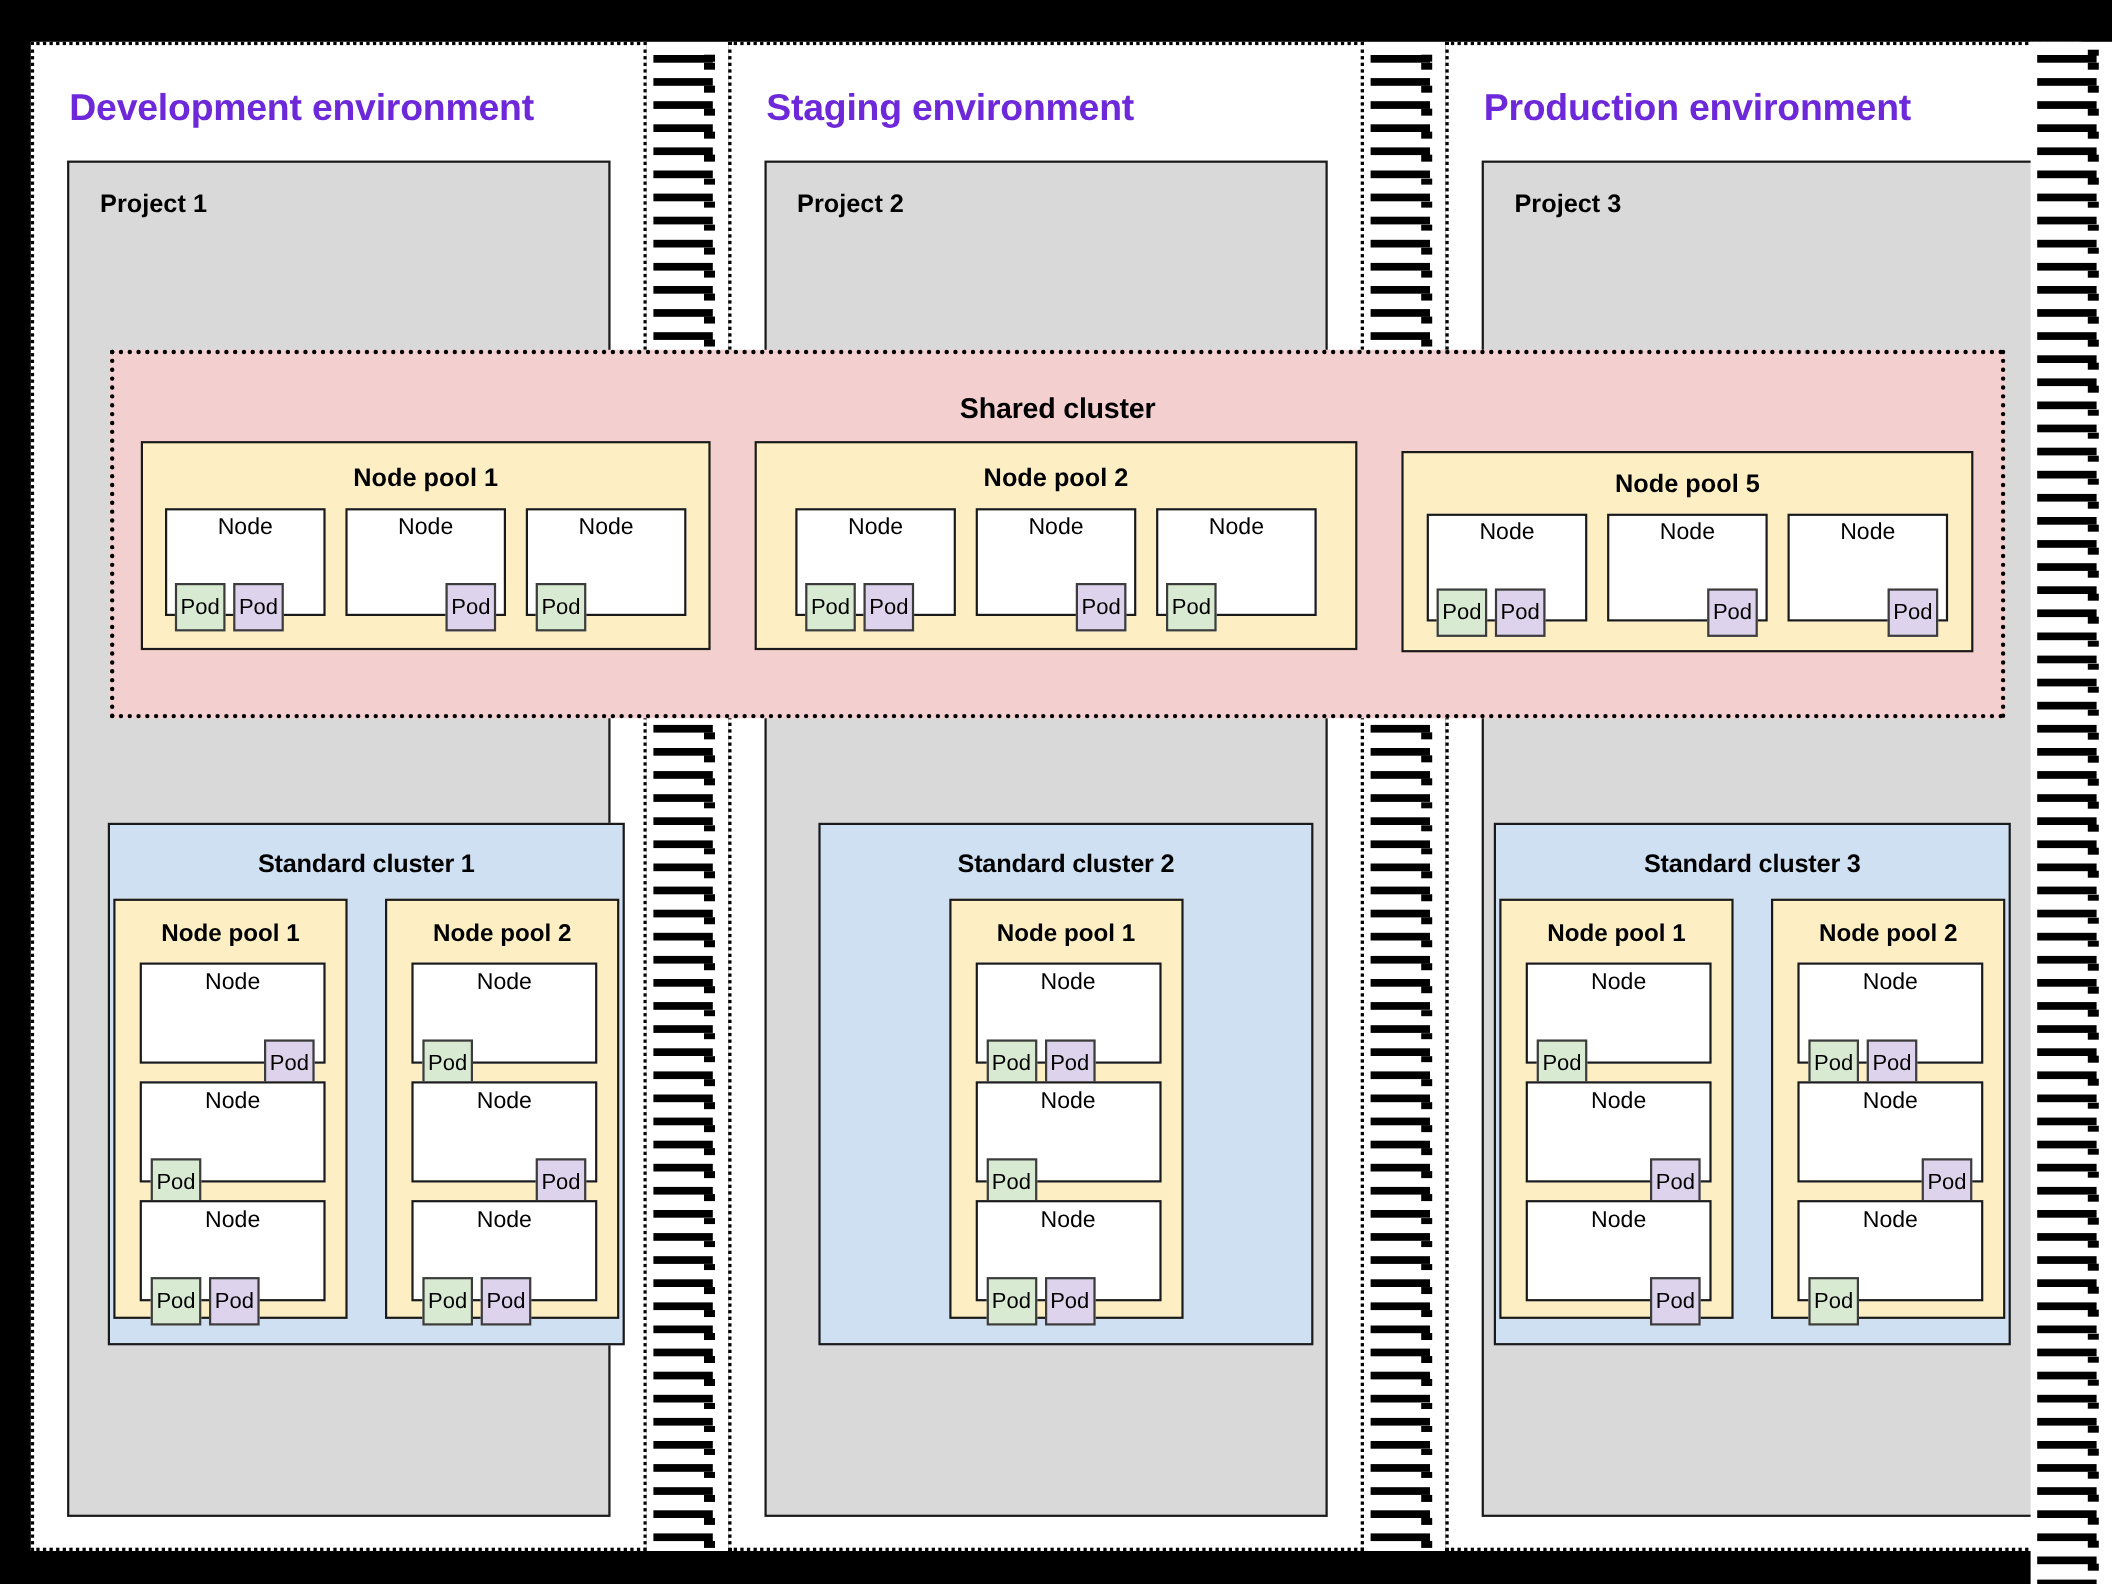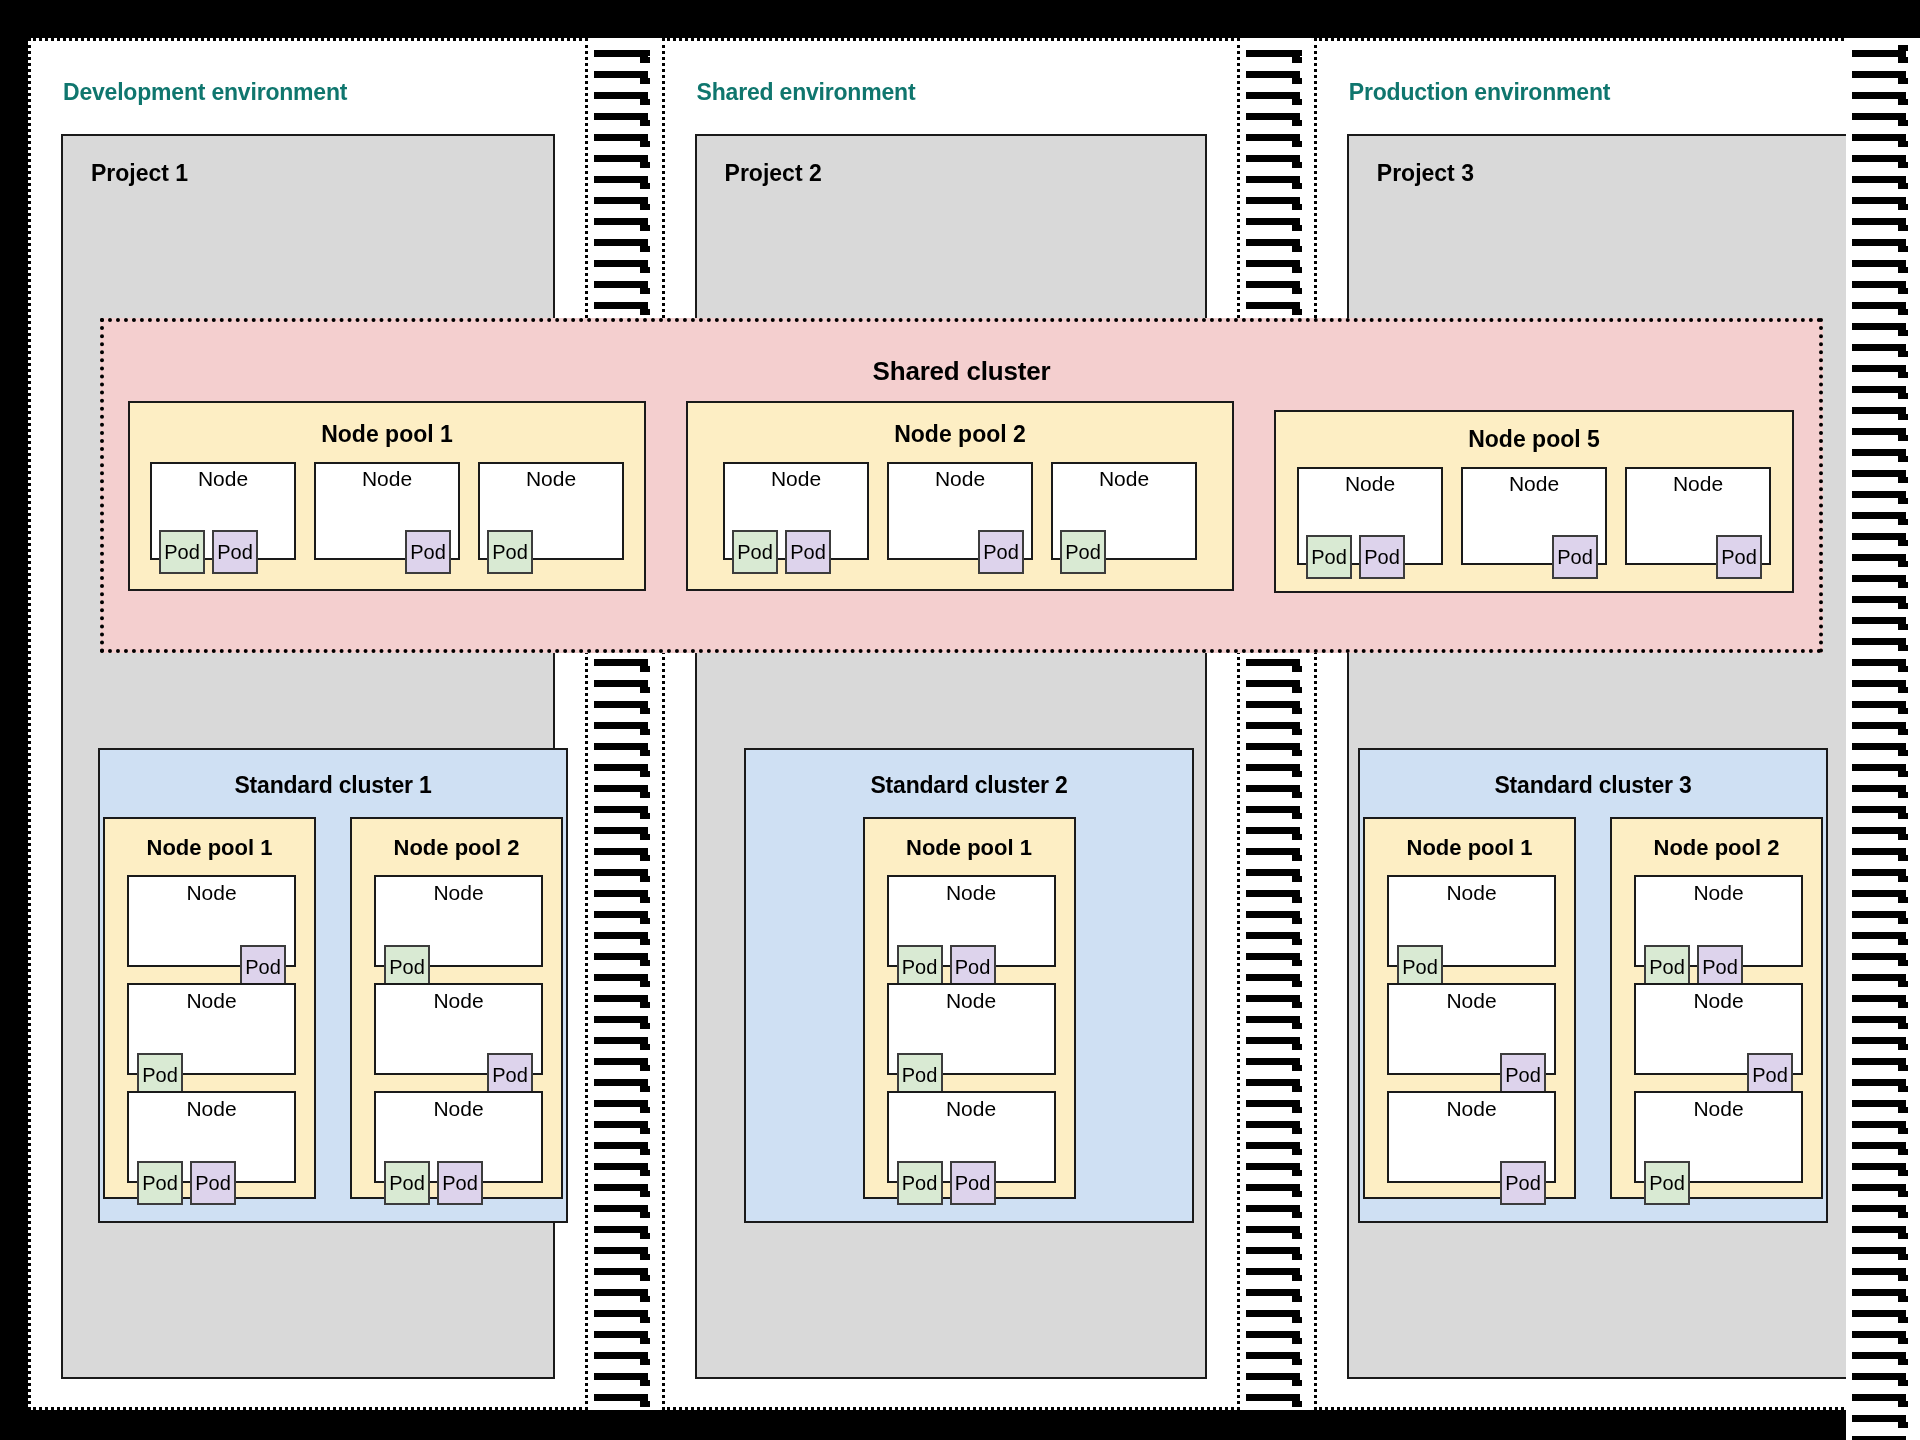--- a/index.html
+++ b/index.html
@@ -35,23 +35,23 @@
     box-sizing:border-box;
     margin:38px 0 30px 0;
     display:flex;
     flex-direction:column;
   }
   .env.dev{width:600px;margin-left:28px;}
   .env.stg{width:620px;}
   .env.prd{width:620px;margin-right:28px;}
 
   .env-title{
-    font-size:23px;
+    font-size:34px;
     font-weight:bold;
-    color:#0f766e;
+    color:#6d28d9;
     padding:38px 0 0 32px;
     letter-spacing:-0.2px;
     white-space:nowrap;
   }
 
   
   .divider{
     position:relative;
     width:74px;
     flex:0 0 74px;
@@ -274,21 +274,21 @@
         <div class="project-title">Project 1</div>
       </div>
     </div>
 
     <div class="divider">
       <div class="teeth"></div>
       <div class="nubs"></div>
     </div>
 
     <div class="env stg">
-      <div class="env-title">Shared environment</div>
+      <div class="env-title">Staging environment</div>
       <div class="project">
         <div class="project-title">Project 2</div>
       </div>
     </div>
 
     <div class="divider">
       <div class="teeth"></div>
       <div class="nubs"></div>
     </div>
 

